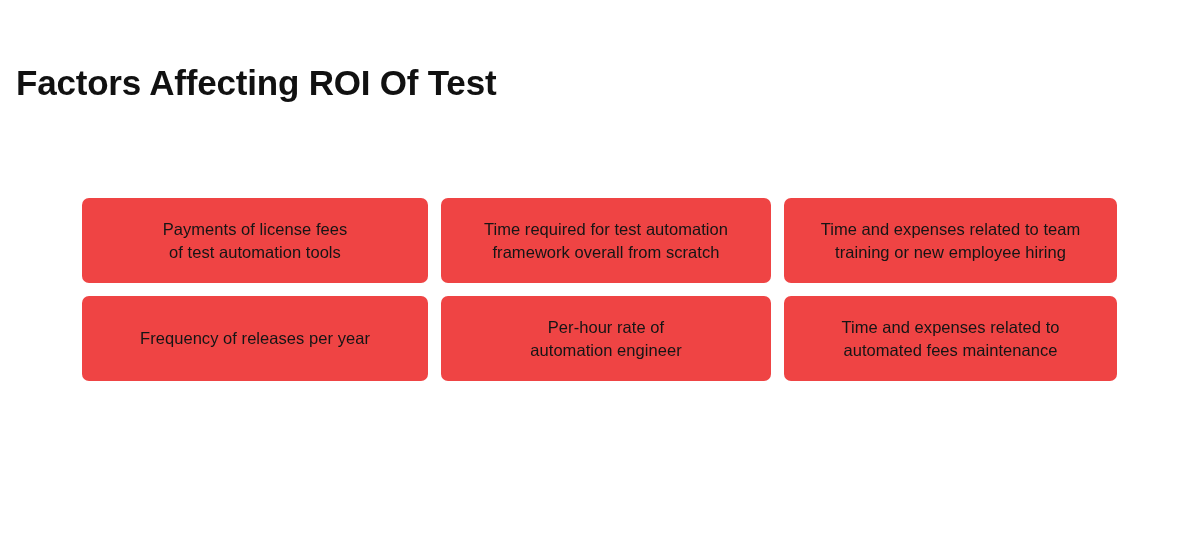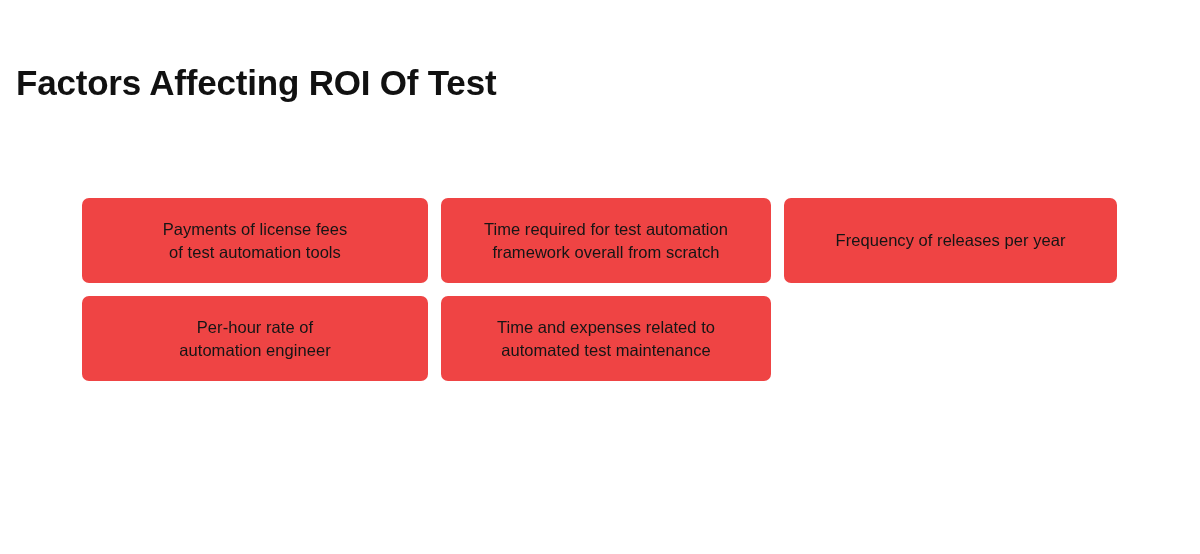--- a/index.html
+++ b/index.html
@@ -77,25 +77,29 @@
   <div class="grid">
     <div class="card">
       <span class="card-text">Payments of license fees
 of test automation tools</span>
     </div>
     <div class="card">
       <span class="card-text">Time required for test automation
 framework overall from scratch</span>
     </div>
     <div class="card">
+      <span class="card-text">Time and expenses related to team
+training or new employee hiring</span>
+    </div>
+    <div class="card">
       <span class="card-text">Frequency of releases per year</span>
     </div>
     <div class="card">
       <span class="card-text">Per-hour rate of
 automation engineer</span>
     </div>
     <div class="card">
       <span class="card-text">Time and expenses related to
-automated test maintenance</span>
+automated fees maintenance</span>
     </div>
   </div>
 
 </div>
 
 </body></html>

